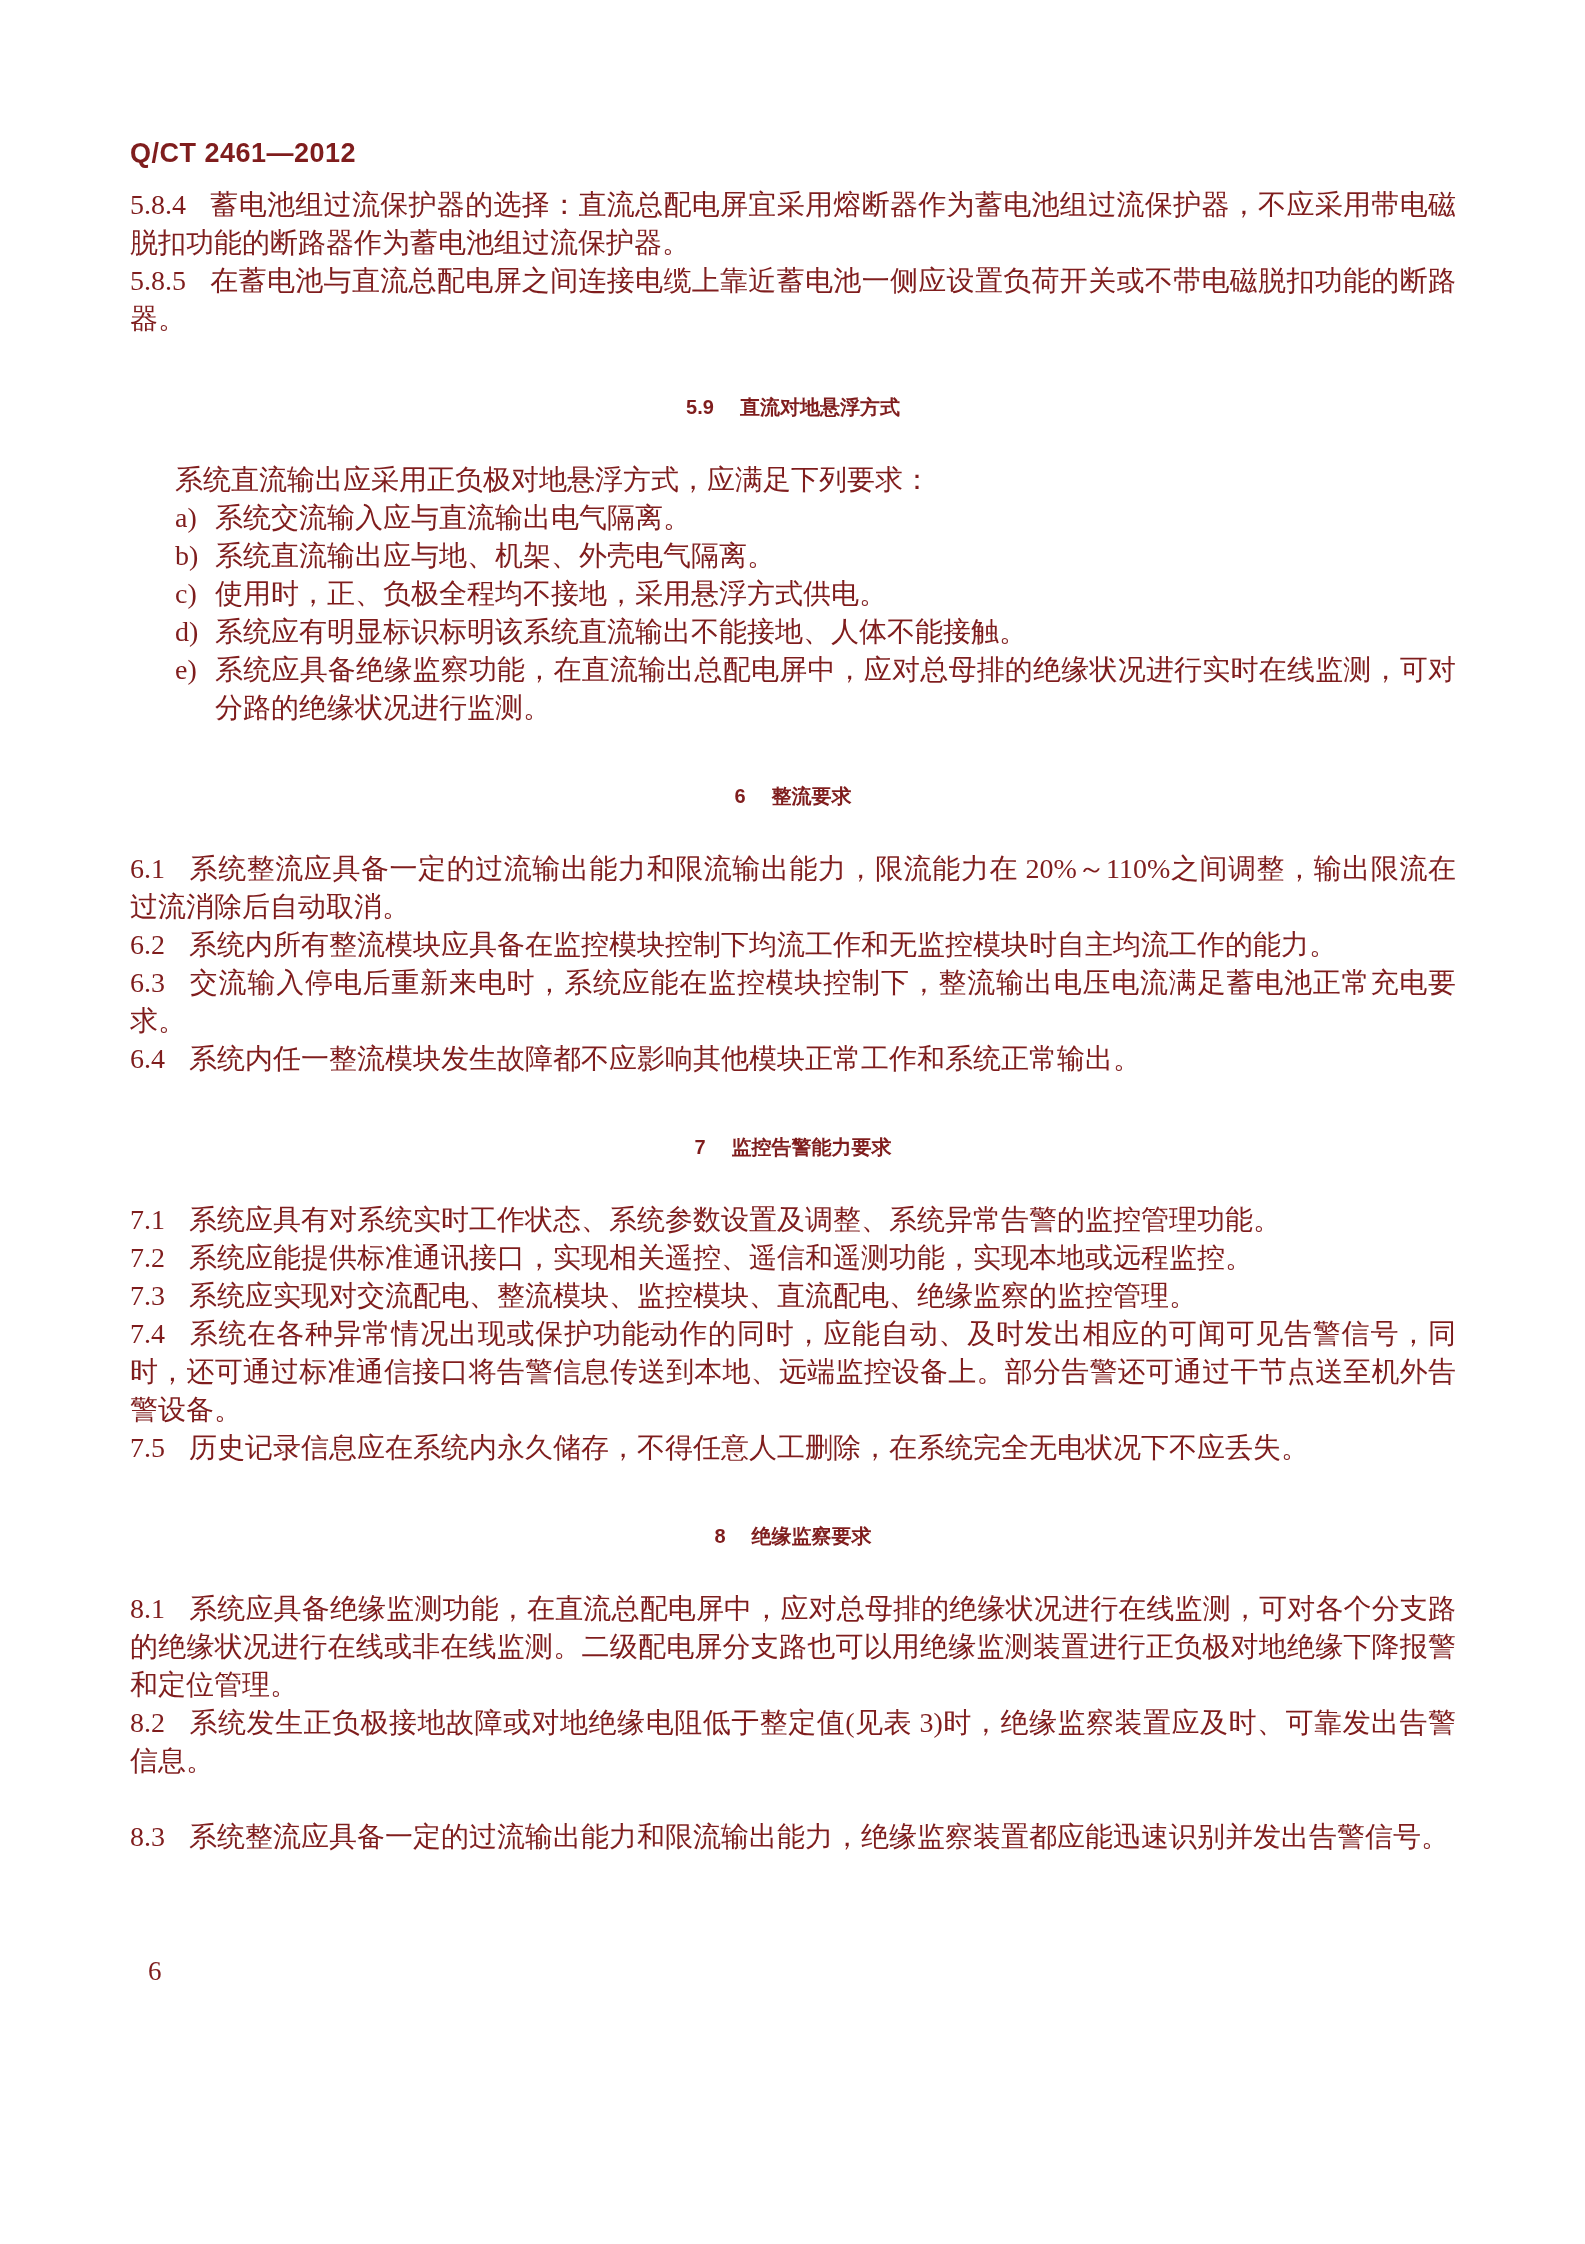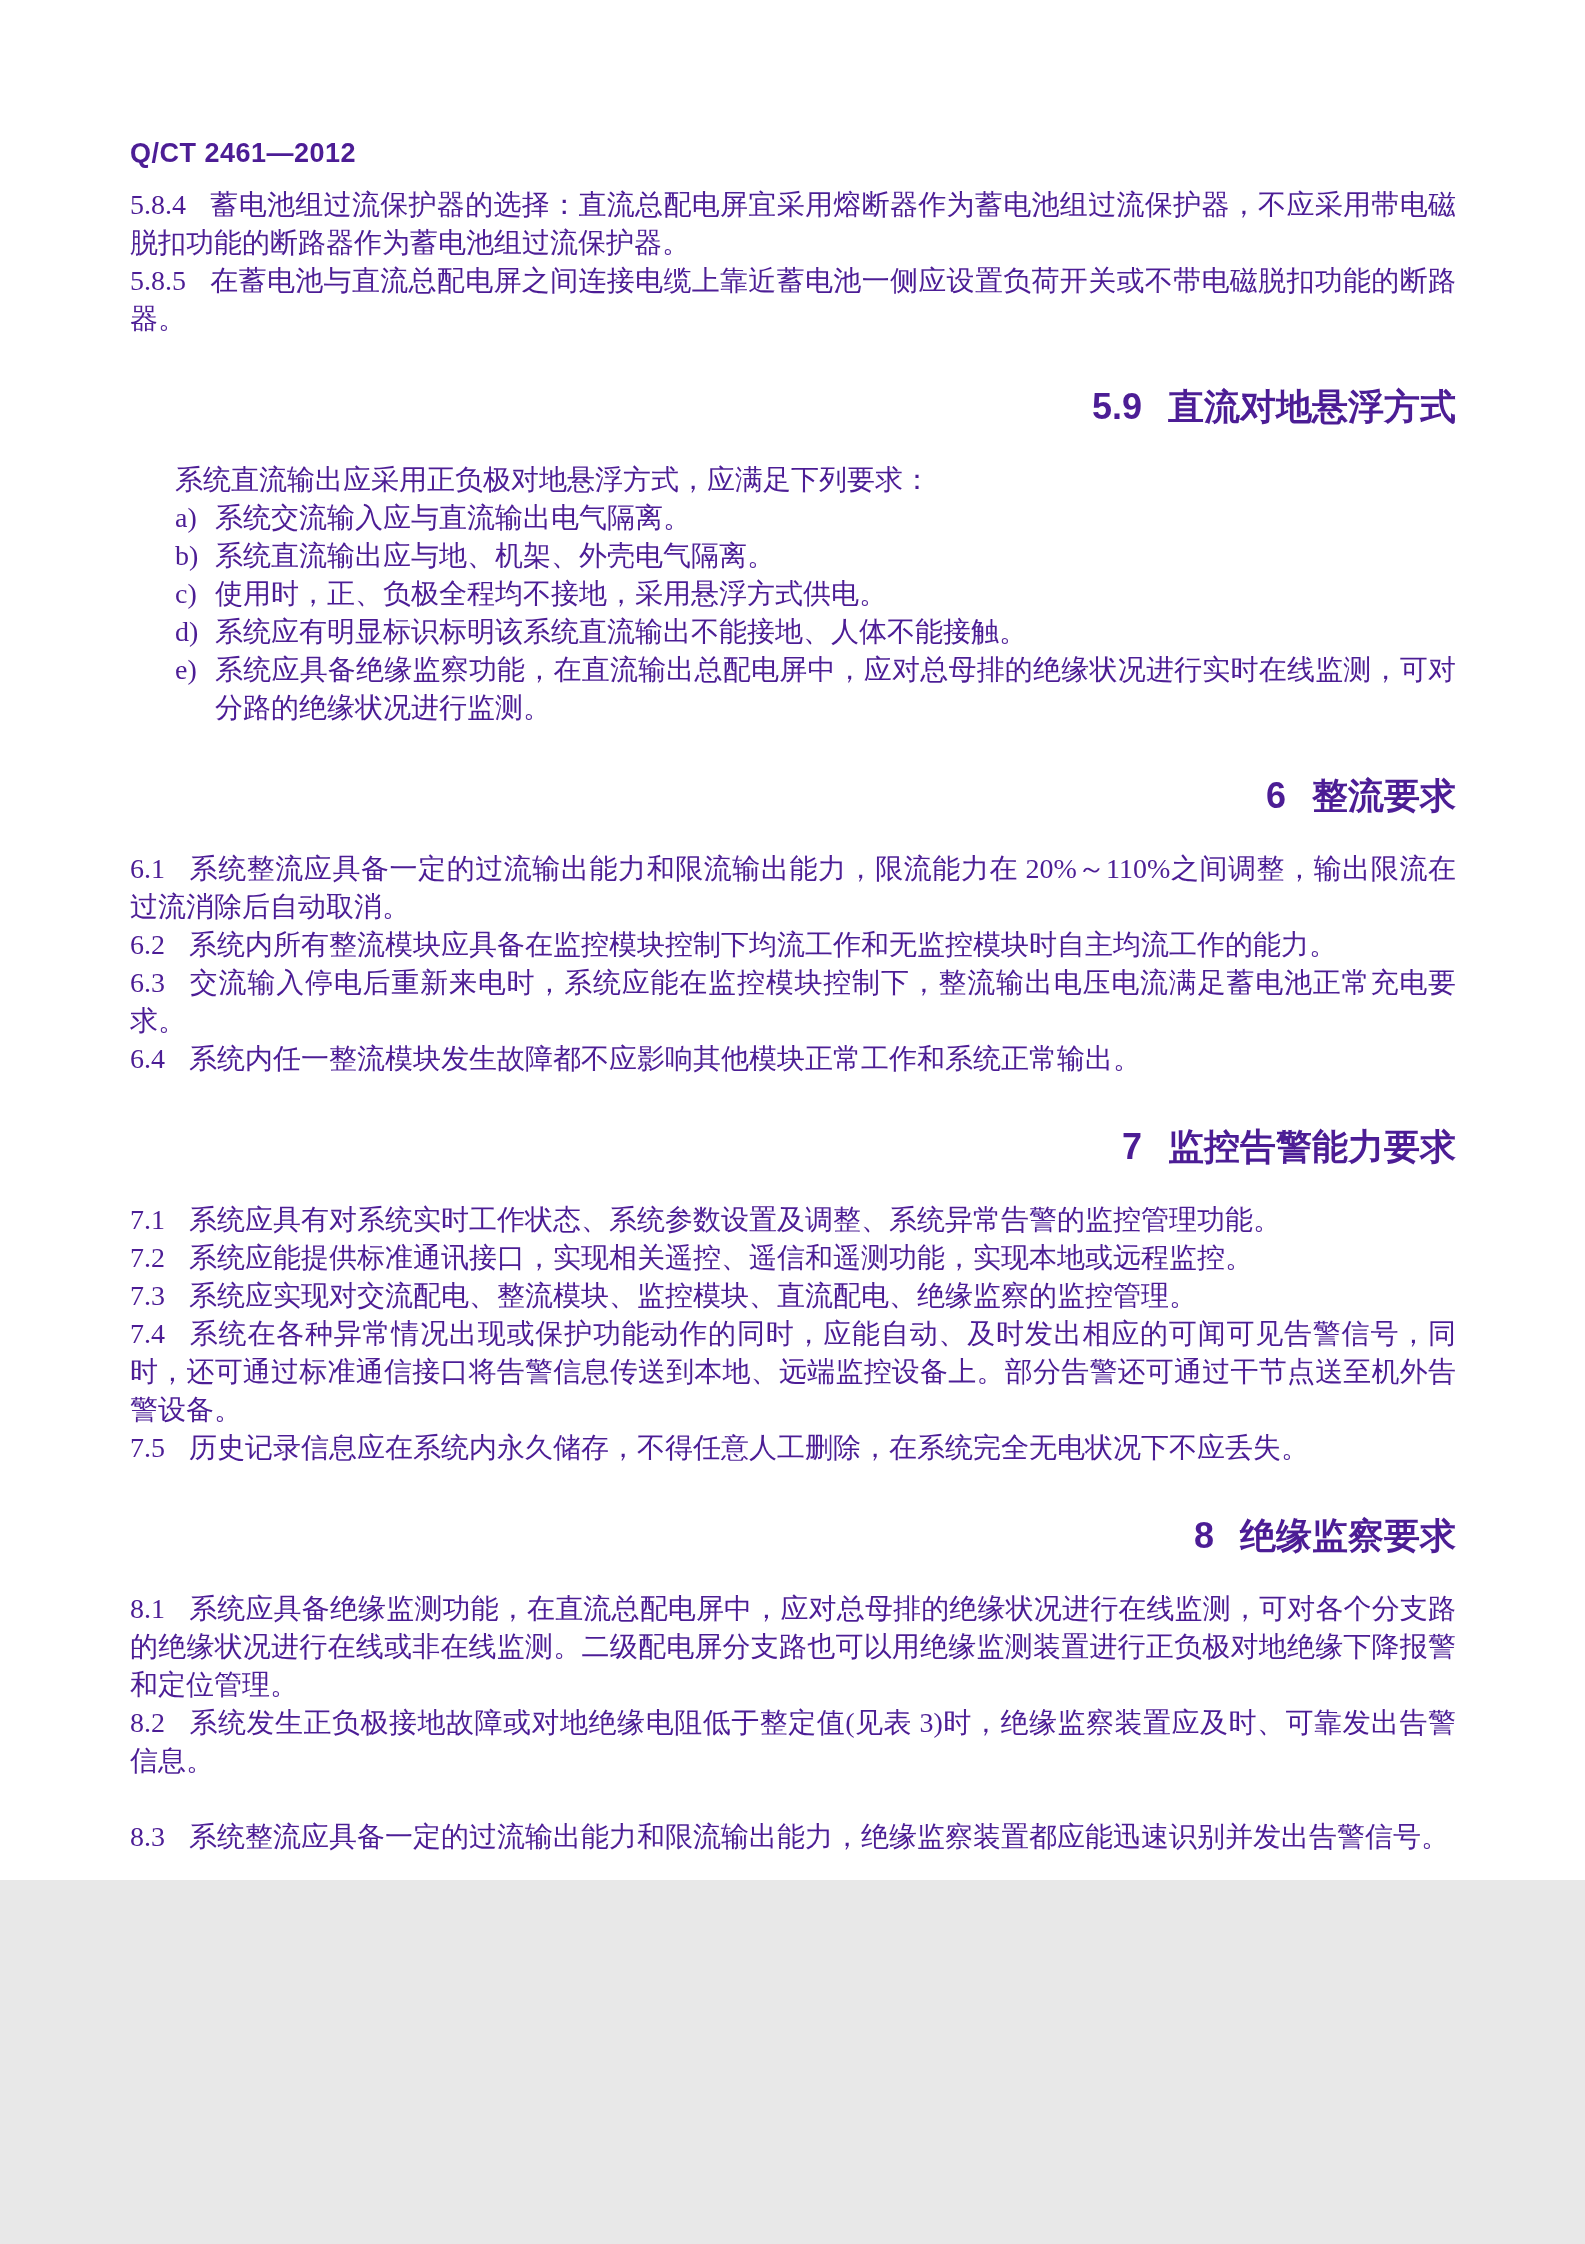--- a/index.html
+++ b/index.html
@@ -1,23 +1,23 @@
 <!DOCTYPE html>
 <html><head>
 <meta charset="utf-8">
 <style>
   * { margin: 0; padding: 0; box-sizing: border-box; }
   html, body { background: #e8e8e8; }
   .page {
     position: relative;
     width: 1585px;
-    height: 1880px;
+    height: 2244px;
     margin: 0 auto;
     background: #ffffff;
-    color: #4c1d95;
+    color: #7f1d1d;
     font-family: "Liberation Serif", "DejaVu Serif", serif;
     overflow: hidden;
   }
   .doc-number {
     position: absolute;
     left: 130px;
     top: 138px;
     font-family: "Liberation Sans", "DejaVu Sans", sans-serif;
     font-weight: bold;
     font-size: 27px;
@@ -30,24 +30,24 @@
     width: 1326px;
     font-size: 28px;
     line-height: 38px;
     text-align: justify;
   }
   .block { text-align: justify; }
   .block.clause .num { margin-right: 24px; }
   .block.heading {
     font-family: "Liberation Sans", "DejaVu Sans", sans-serif;
     font-weight: bold;
-    font-size: 36px;
+    font-size: 20px;
     margin-top: 50px;
     margin-bottom: 35px;
-    text-align: right;
+    text-align: center;
   }
   .block.heading .num { margin-right: 26px; }
   .block.intro { text-indent: 45px; }
   .block.list {
     display: flex;
     margin-left: 45px;
   }
   .block.list .marker {
     flex: 0 0 40px;
     width: 40px;

